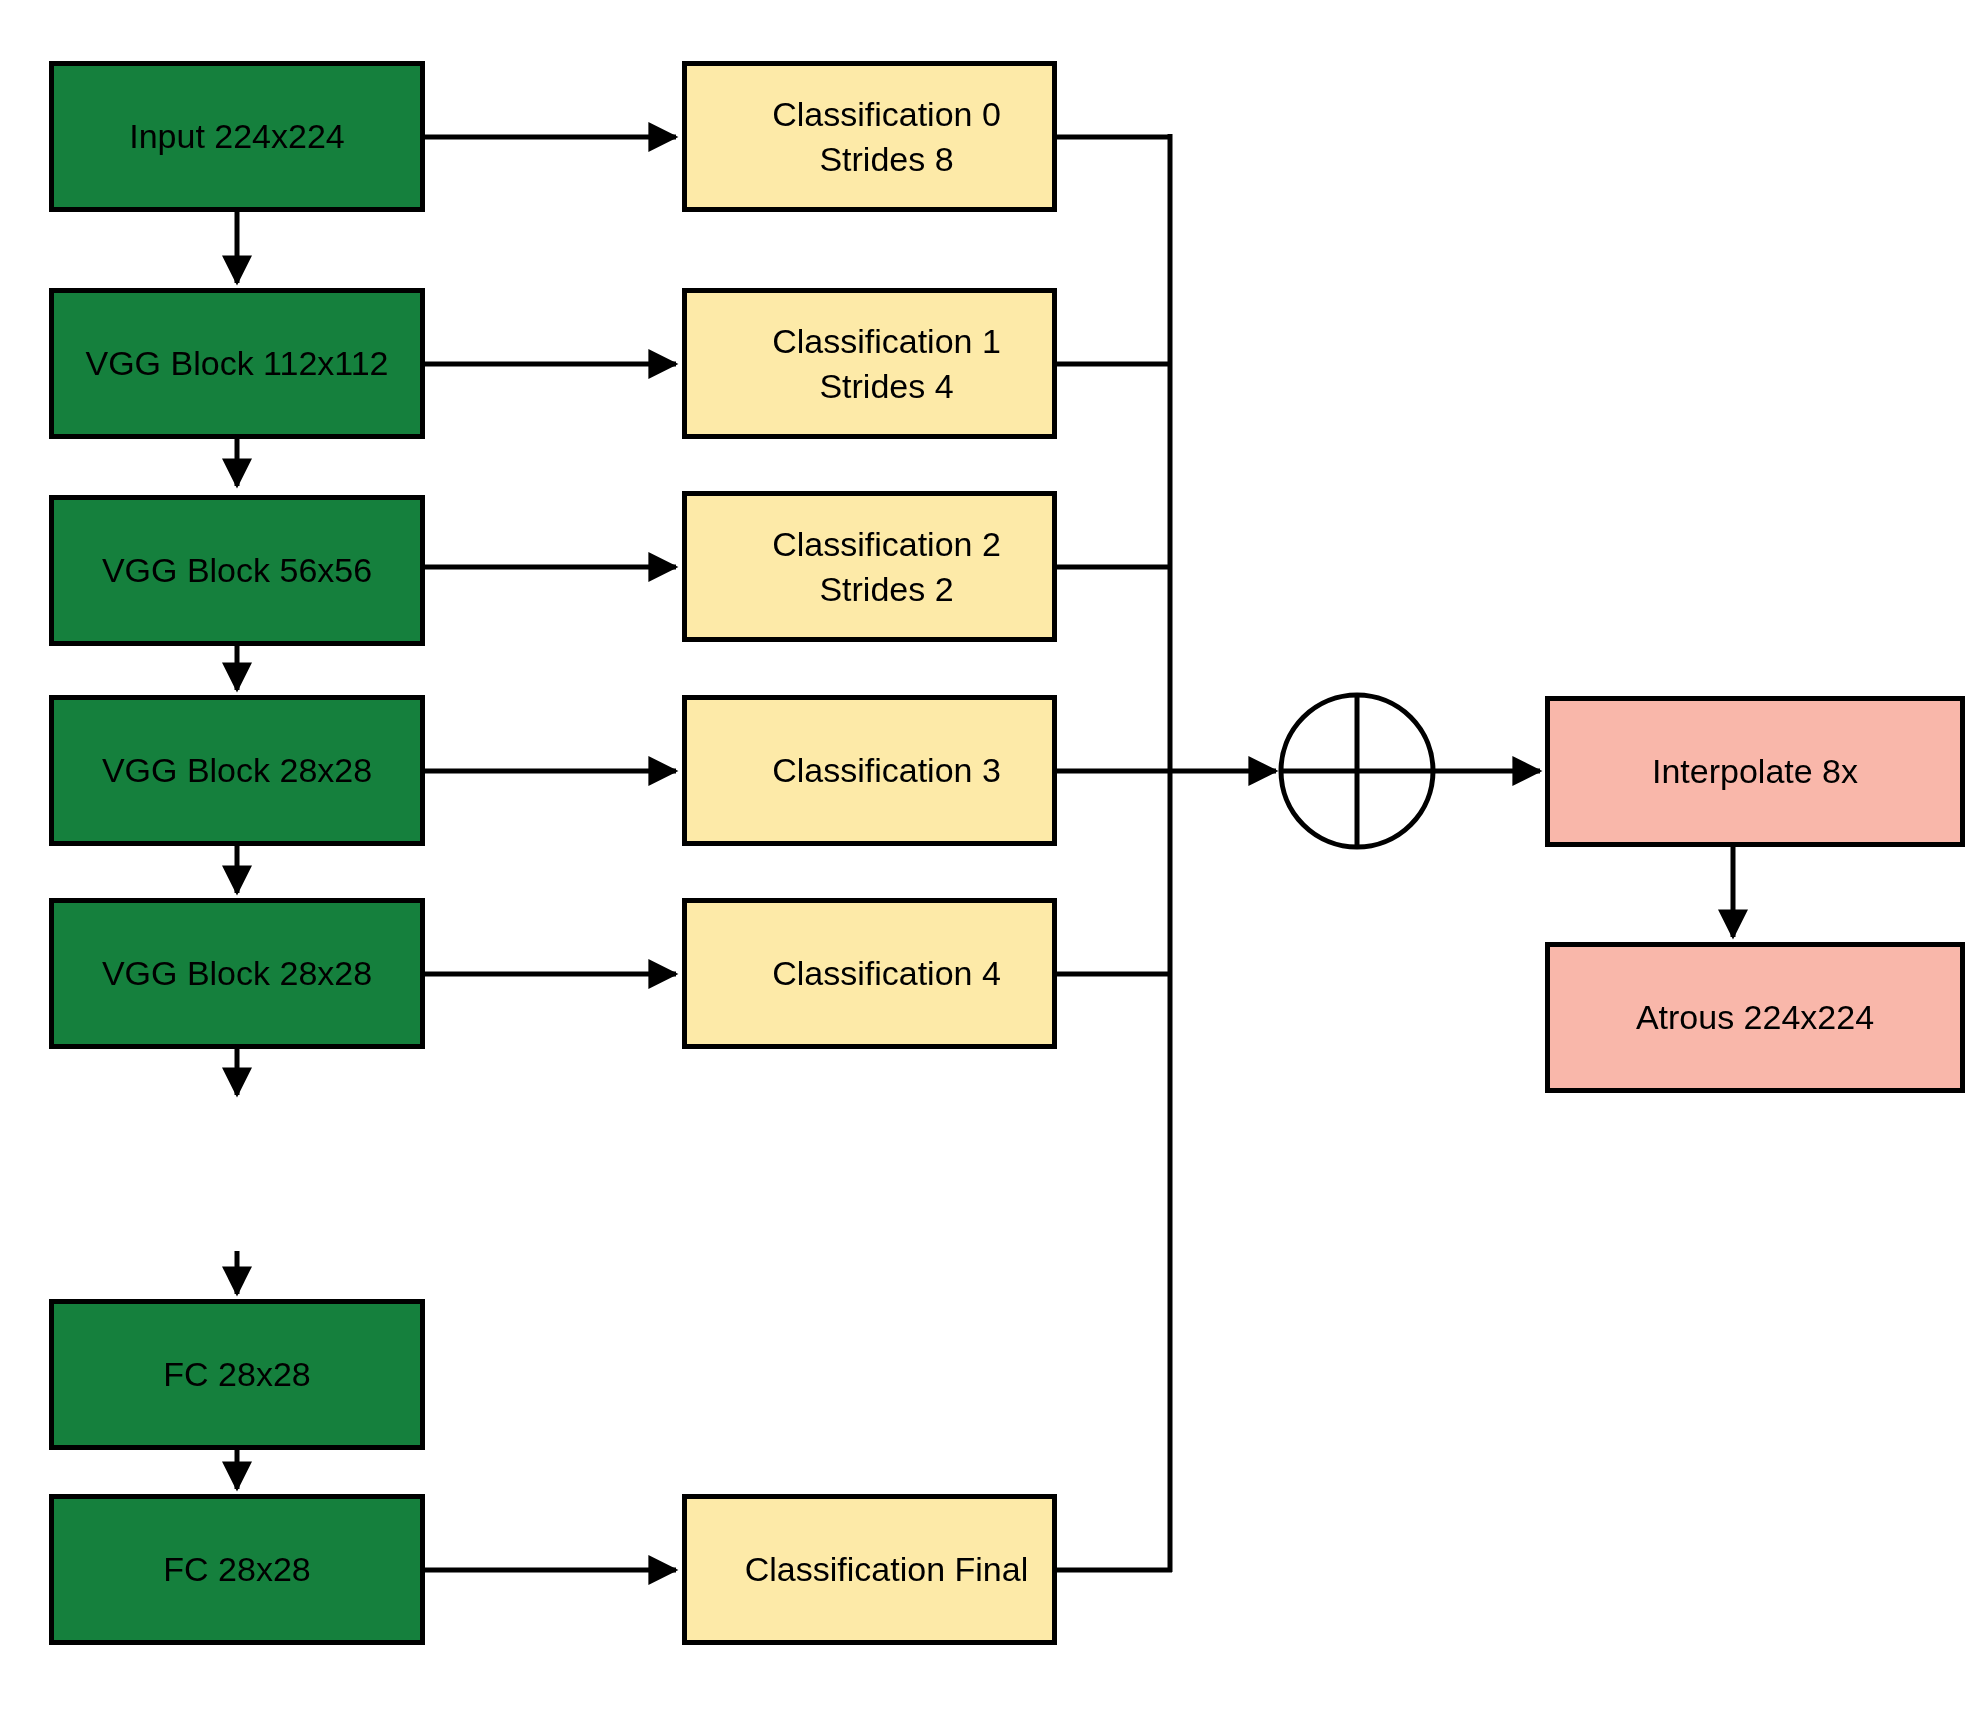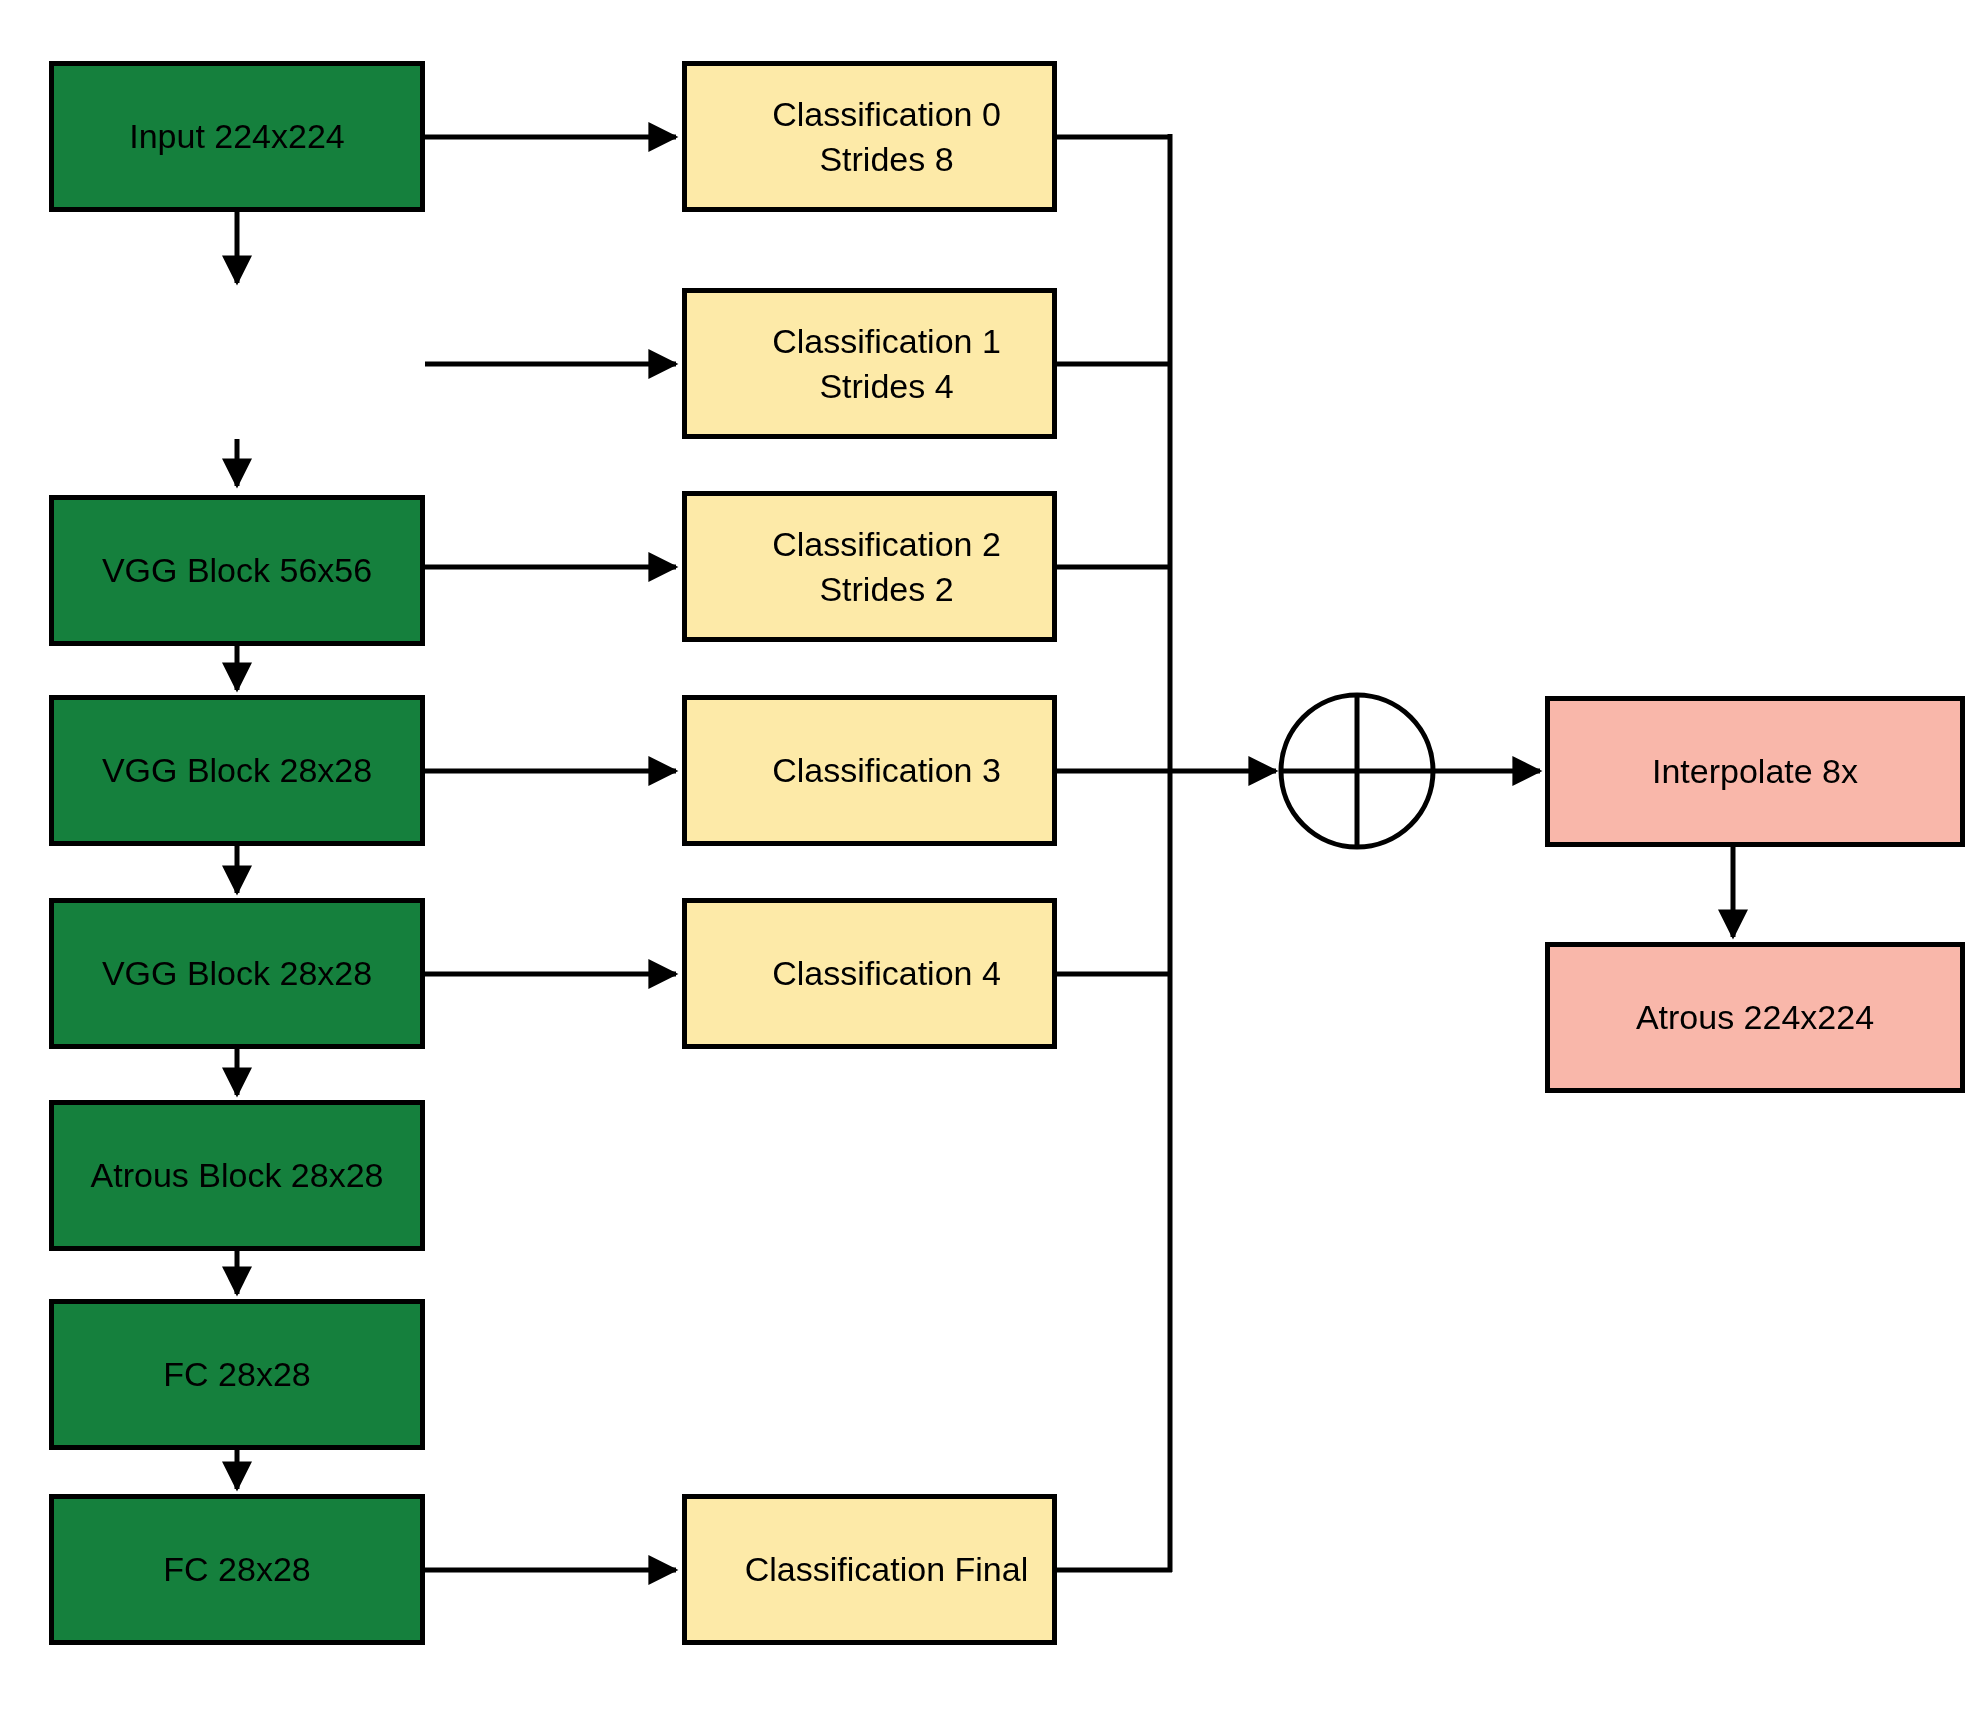--- a/index.html
+++ b/index.html
@@ -81,31 +81,31 @@
     <g stroke="#000000" stroke-width="5">
       <line x1="1433" y1="771" x2="1540" y2="771" marker-end="url(#arrow)"></line>
       <line x1="1733" y1="847" x2="1737" y2="847" stroke="none"></line>
       <line x1="1733" y1="847" x2="1733" y2="937" marker-end="url(#arrow)"></line>
     </g>
   </svg>
 
   <div class="node green" style="top:61px">
       <span>Input 224x224</span>
     </div>
+  <div class="node green" style="top:288px">
+      <span>VGG Block 112x112</span>
+    </div>
   <div class="node green" style="top:495px">
       <span>VGG Block 56x56</span>
     </div>
   <div class="node green" style="top:695px">
       <span>VGG Block 28x28</span>
     </div>
   <div class="node green" style="top:898px">
       <span>VGG Block 28x28</span>
-    </div>
-  <div class="node green" style="top:1100px">
-      <span>Atrous Block 28x28</span>
     </div>
   <div class="node green" style="top:1299px">
       <span>FC 28x28</span>
     </div>
   <div class="node green" style="top:1494px">
       <span>FC 28x28</span>
     </div>
 
   <div class="node yellow" style="top:61px">
     <div>Classification 0</div>

